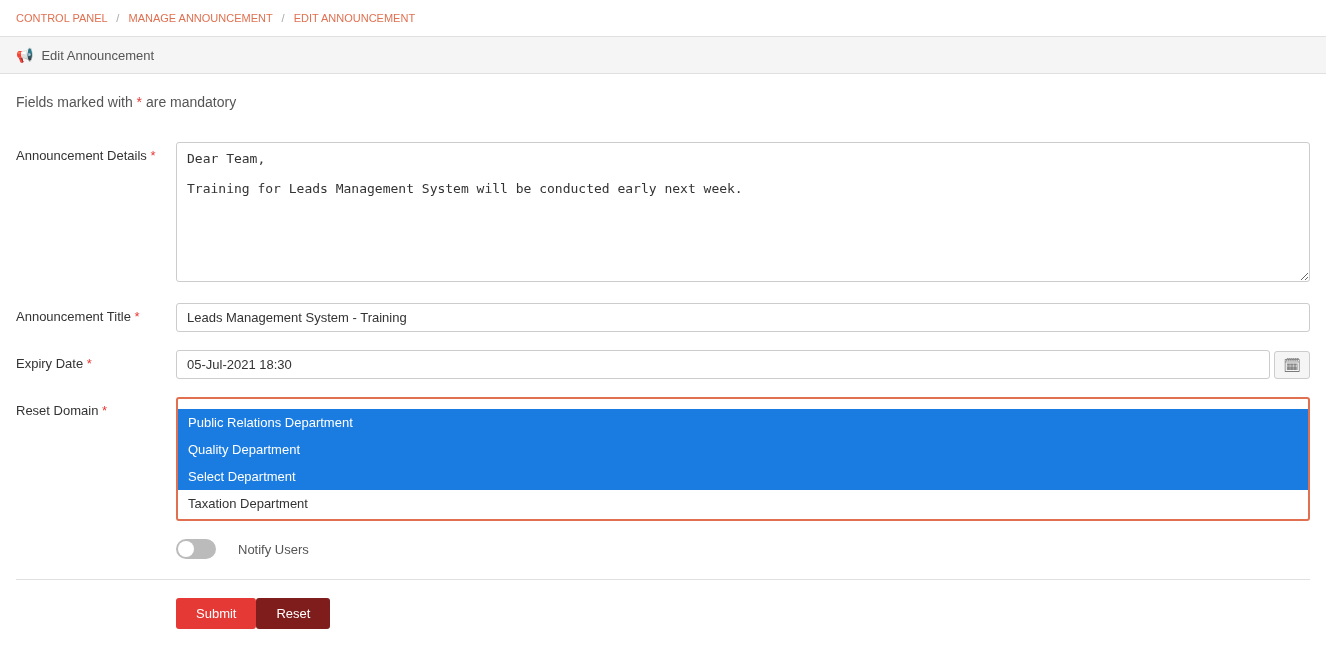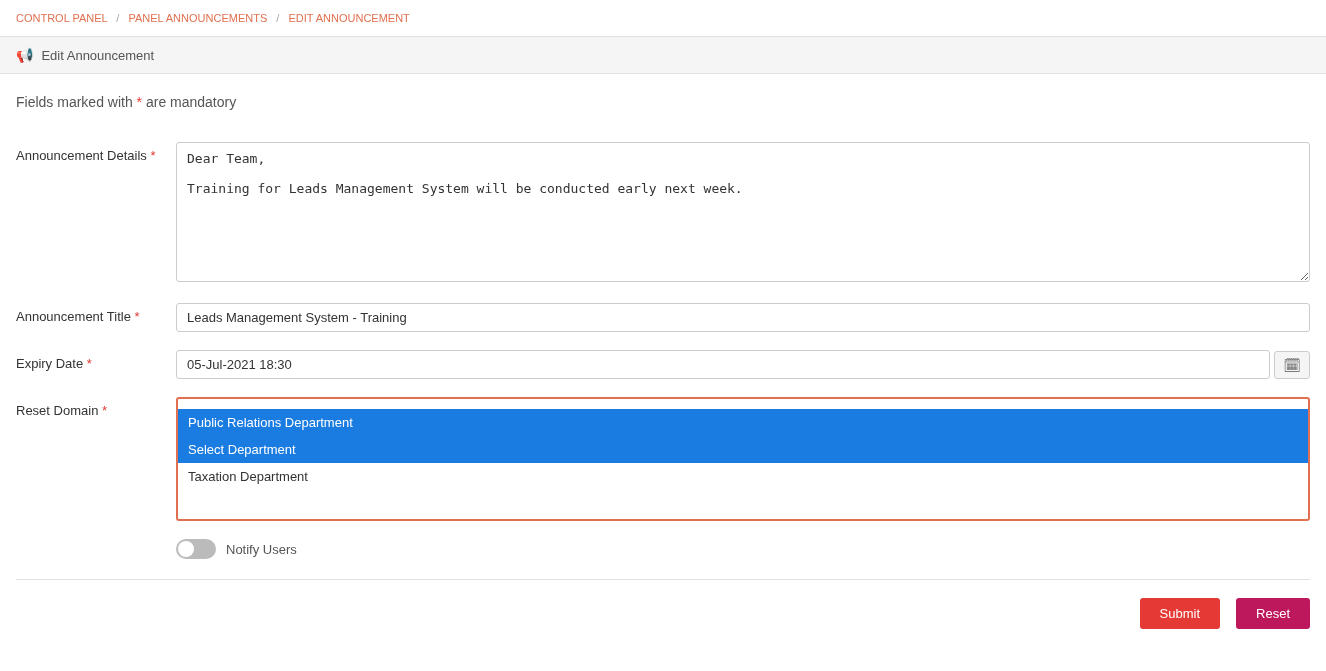--- a/index.html
+++ b/index.html
@@ -120,21 +120,21 @@
     }
     .domain-item.selected {
       background-color: #1a7be0;
       color: #fff;
     }
     .toggle-row {
       display: flex;
       align-items: center;
       margin-left: 160px;
       margin-bottom: 20px;
-      gap: 10px;
+      gap: 22px;
     }
     .toggle-wrap {
       display: flex;
       align-items: center;
     }
     .toggle {
       width: 40px;
       height: 20px;
       background: #bbb;
       border-radius: 10px;
@@ -156,35 +156,34 @@
       font-size: 13px;
       color: #555;
     }
     .divider {
       border: none;
       border-top: 1px solid #e0e0e0;
       margin: 10px 0 18px 0;
     }
     .btn-row {
       display: flex;
-      gap: 16px;
+      gap: 0;
       padding-left: 160px;
-      justify-content: flex-end;
     }
     .btn-submit {
       background: #e53935;
       color: #fff;
       border: none;
       padding: 8px 20px;
       border-radius: 3px;
       font-size: 13px;
       cursor: pointer;
     }
     .btn-reset {
-      background: #be185d;
+      background: #7f1d1d;
       color: #fff;
       border: none;
       padding: 8px 20px;
       border-radius: 3px;
       font-size: 13px;
       cursor: pointer;
     }
     
     .domain-scroll-container::-webkit-scrollbar {
       width: 12px;
@@ -196,21 +195,21 @@
       background: #bbb;
       border-radius: 3px;
     }
   </style>
 </head>
 <body>
 
 <div class="breadcrumb">
   <span>CONTROL PANEL</span>
   <span class="sep">/</span>
-  <span>PANEL ANNOUNCEMENTS</span>
+  <span>MANAGE ANNOUNCEMENT</span>
   <span class="sep">/</span>
   <span>EDIT ANNOUNCEMENT</span>
 </div>
 
 <div class="page-header">
   <span class="megaphone-icon">📢</span>
   <span>Edit Announcement</span>
 </div>
 
 <div class="form-container">
@@ -252,20 +251,21 @@
   </div>
 
   <div class="form-row">
     <div class="form-label">
       <span>Reset Domain</span> <span class="star">*</span>
     </div>
     <div class="form-control-wrap">
       <div class="select-domain-list">
         <div class="domain-scroll-container">
           <div class="domain-item selected">Public Relations Department</div>
+          <div class="domain-item selected">Quality Department</div>
           <div class="domain-item selected">Select Department</div>
           <div class="domain-item">Taxation Department</div>
         </div>
       </div>
     </div>
   </div>
 
   <div class="toggle-row">
     <div class="toggle-wrap">
       <div class="toggle"></div>

